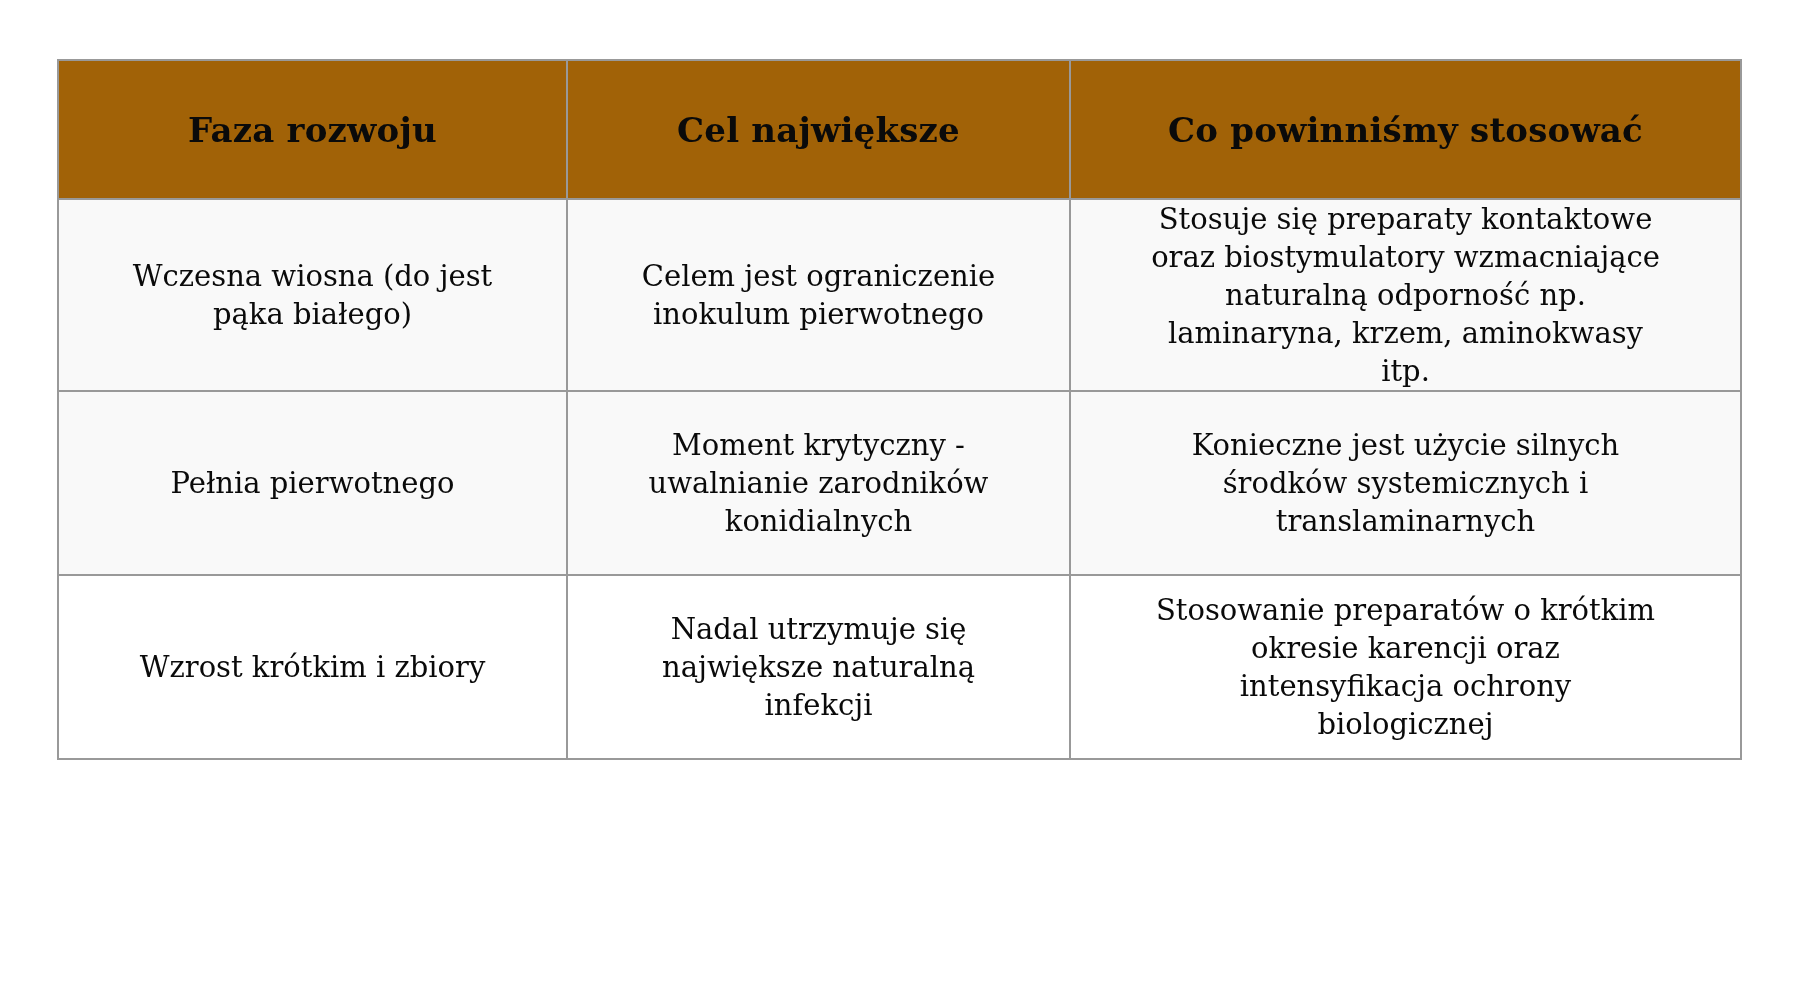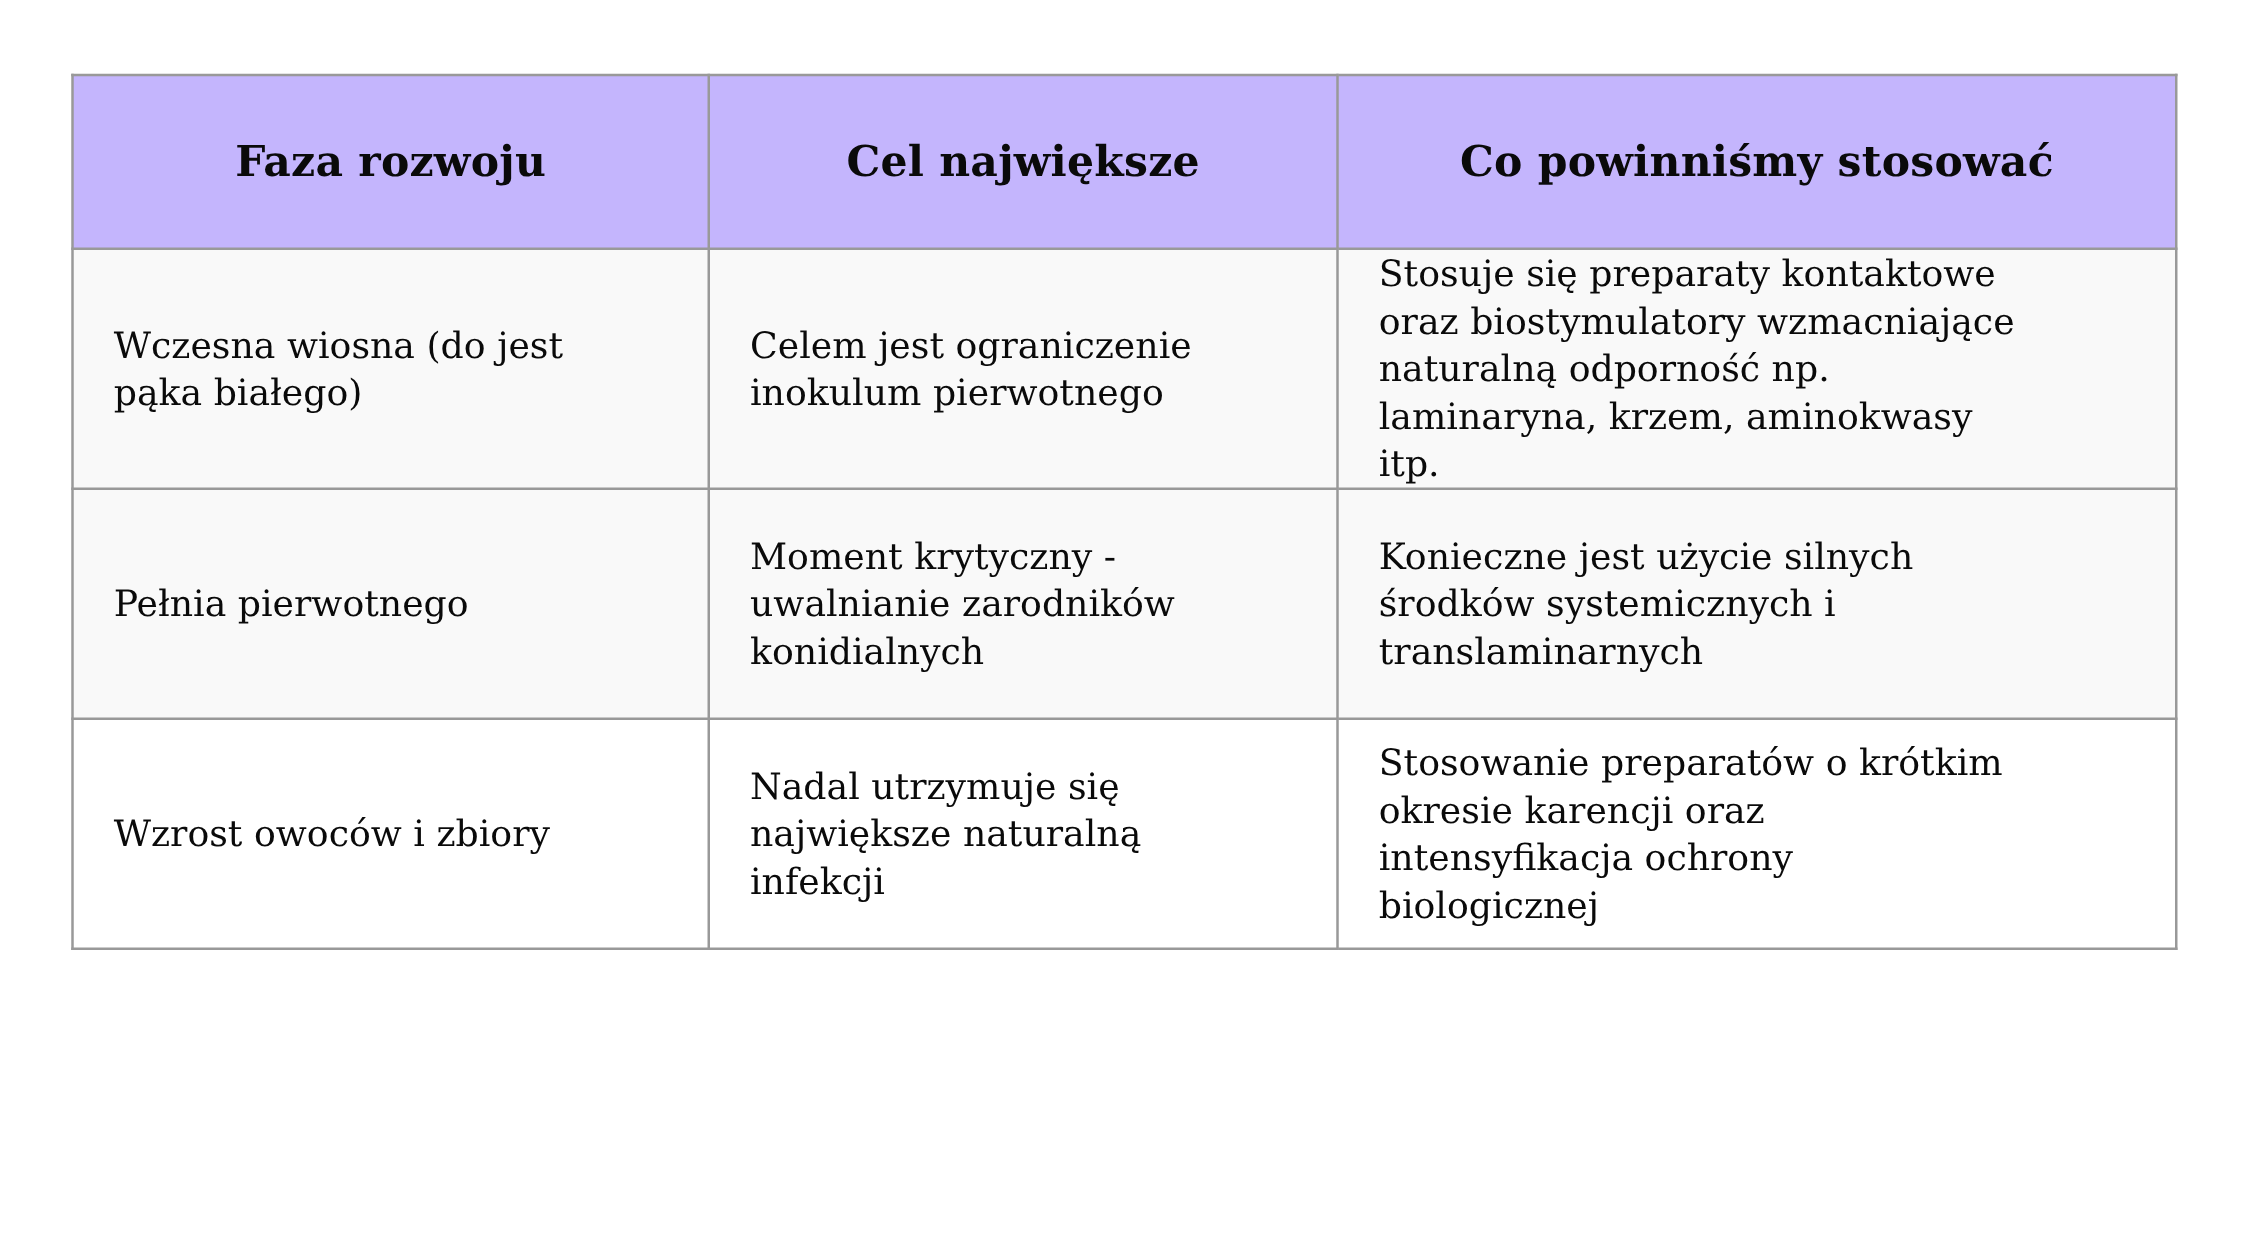--- a/index.html
+++ b/index.html
@@ -26,32 +26,32 @@
   table.phases col.c2 { width: 503px; }
   table.phases col.c3 { width: 671px; }
   table.phases th,
   table.phases td {
     border: 2px solid #999999;
     box-sizing: border-box;
     vertical-align: middle;
   }
   table.phases thead tr { height: 139px; }
   table.phases th {
-    background: #c4b5fd;
+    background: #a16207;
     font-size: 34px;
     font-weight: bold;
     text-align: center;
     padding: 0 12px;
     letter-spacing: 0.2px;
   }
   table.phases td {
     font-size: 29px;
     line-height: 38px;
     padding: 0 32px;
-    text-align: left;
+    text-align: center;
     white-space: pre-line;
     background: #ffffff;
   }
   table.phases tr.stripe td { background: #f9f9f9; }
   table.phases tbody tr.r1 { height: 189px; }
   table.phases tbody tr.r2 { height: 183px; }
   table.phases tbody tr.r3 { height: 184px; }
   table.phases tbody tr.r4 { height: 184px; }
 </style>
 </head>
@@ -86,21 +86,21 @@
       <tr class="r3 stripe">
         <td>Pełnia pierwotnego</td>
         <td>Moment krytyczny -
 uwalnianie zarodników
 konidialnych</td>
         <td>Konieczne jest użycie silnych
 środków systemicznych i
 translaminarnych</td>
       </tr>
       <tr class="r4">
-        <td>Wzrost owoców i zbiory</td>
+        <td>Wzrost krótkim i zbiory</td>
         <td>Nadal utrzymuje się
 największe naturalną
 infekcji</td>
         <td>Stosowanie preparatów o krótkim
 okresie karencji oraz
 intensyfikacja ochrony
 biologicznej</td>
       </tr>
     </tbody>
   </table>

